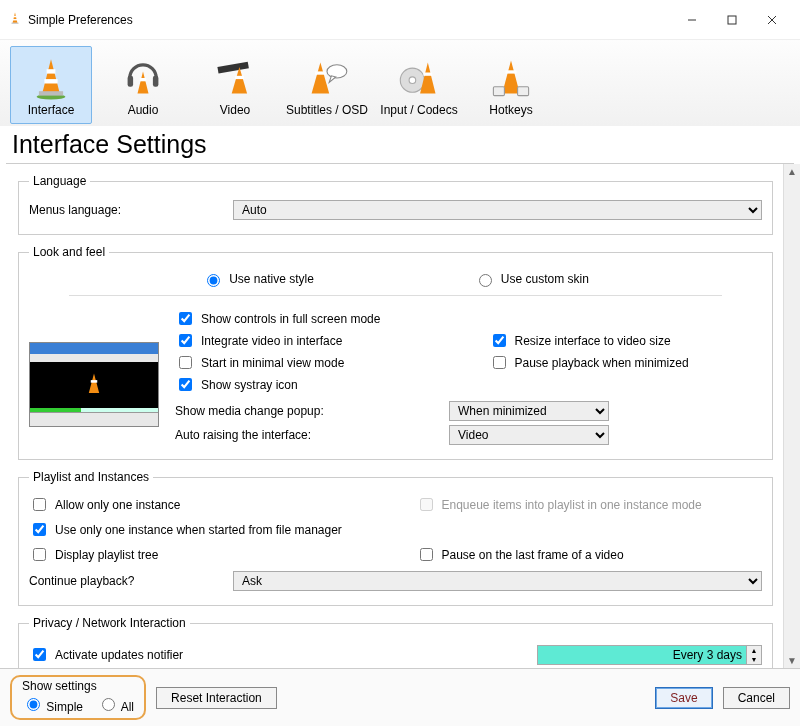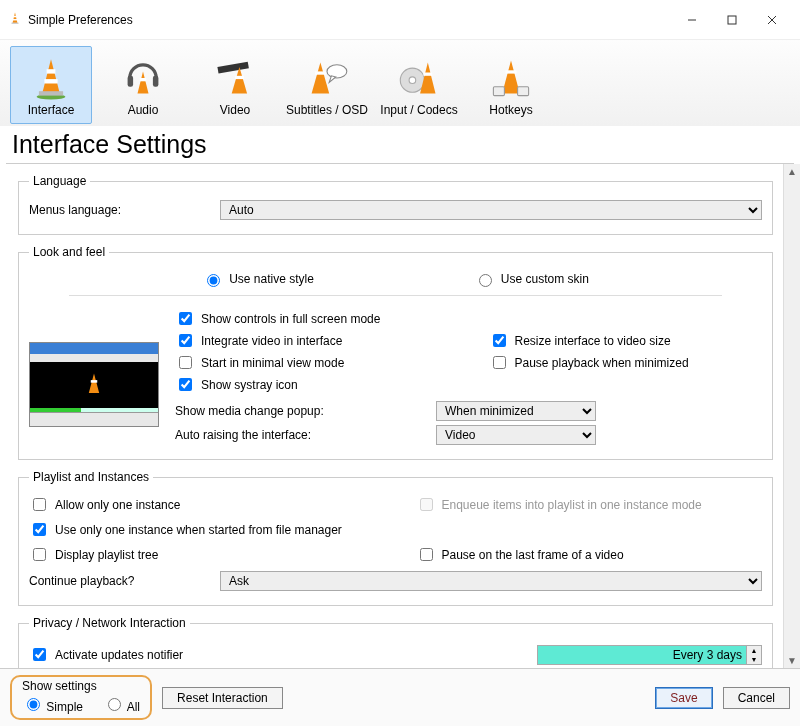--- a/index.html
+++ b/index.html
@@ -76,21 +76,21 @@
     justify-content:space-between;
     padding:2px 0;
   }
   .scrollbar .arr { font-size:10px; color:#666;}
   fieldset {
     border:1px solid #ccc;
     margin: 4px 4px 10px 0;
     padding: 8px 10px 10px 10px;
   }
   fieldset legend { font-size:12px; padding: 0 4px; }
-  .row { display:flex; align-items:center; gap:11px; margin: 4px 0; }
+  .row { display:flex; align-items:center; gap:24px; margin: 4px 0; }
   .row label.lab { width: 180px; }
   select, input[type=text] {
     font: inherit;
     height: 20px;
     border:1px solid #aaa;
     background:#f4f4f4;
     padding:1px 4px;
   }
   select { background:#eee; }
   .wide { flex:1; }
@@ -123,21 +123,21 @@
     justify-content:center;
   }
   .show-settings {
     border:2px solid #e8a44a;
     border-radius: 10px;
     padding: 2px 10px 4px 10px;
     display:flex;
     flex-direction:column;
     gap:2px;
   }
-  .show-settings .opts { display:flex; gap:20px;}
+  .show-settings .opts { display:flex; gap:14px;}
   .btn {
     font:inherit;
     height:22px;
     padding:2px 14px;
     border:1px solid #888;
     background:#f4f4f4;
     cursor:pointer;
   }
   .btn.primary { border-color:#2a6fbf; color:#7f1d1d; background:#eaf2fb; box-shadow:0 0 0 1px #6ea8e6 inset;}
   .footer .spacer { flex:1; }

